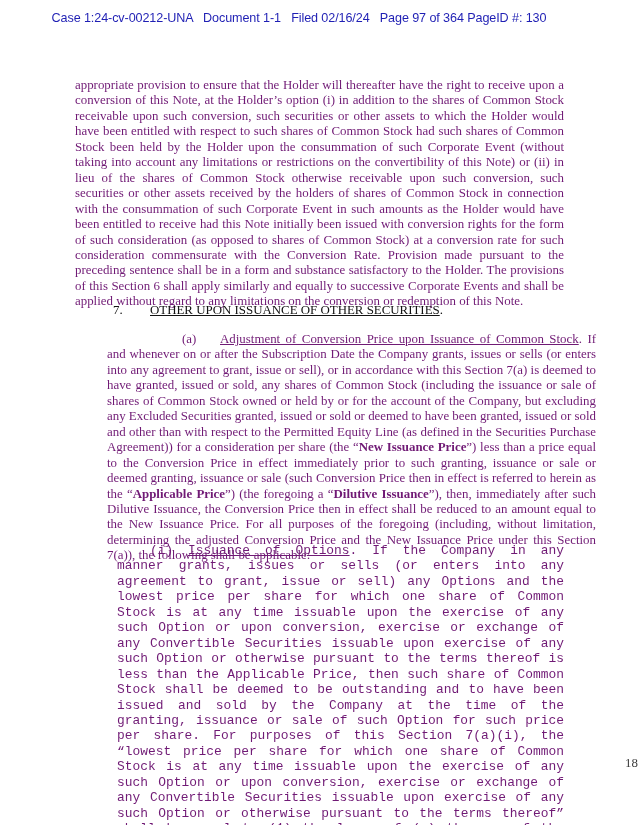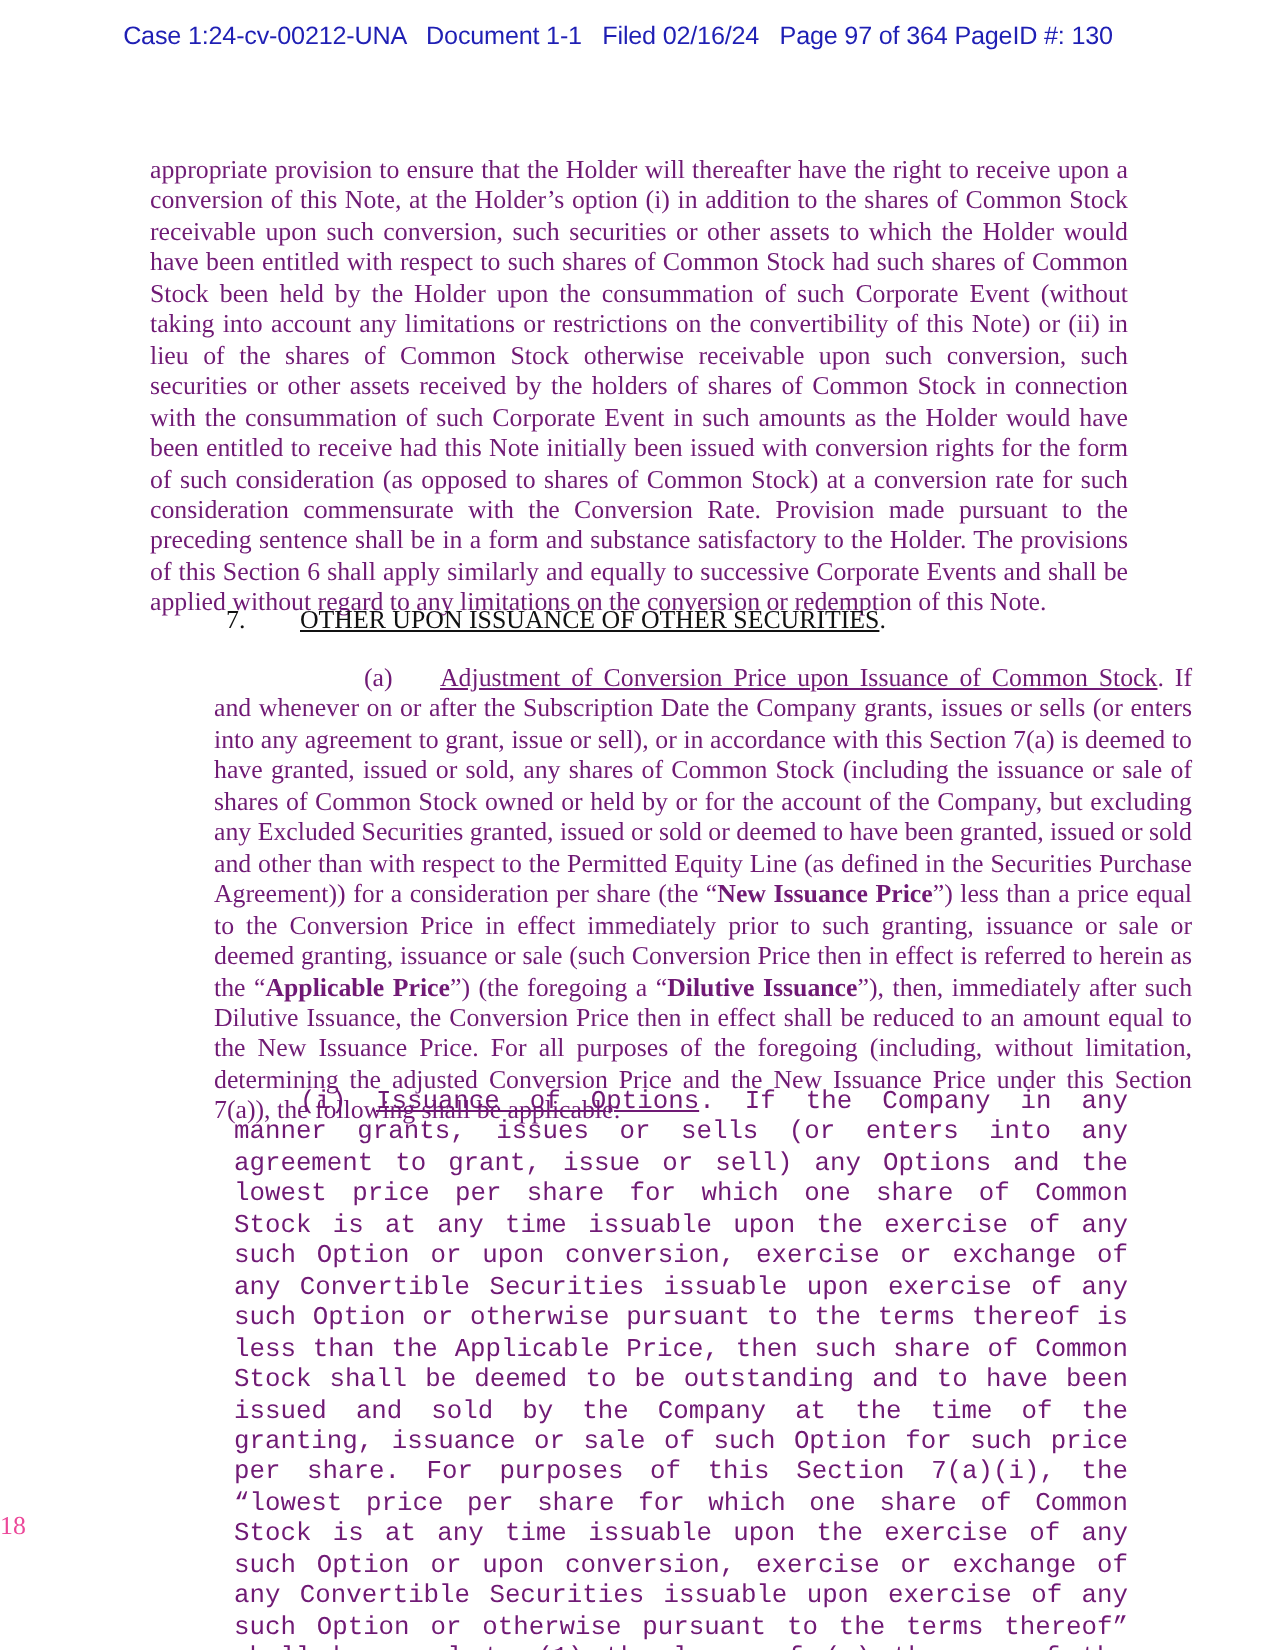--- a/index.html
+++ b/index.html
@@ -1,37 +1,37 @@
 <!DOCTYPE html>
 <html><head>
 <meta charset="utf-8">
 <style>
   html, body { margin:0; padding:0; background:#ffffff; }
   body { width:638px; height:825px; position:relative; overflow:hidden; }
   .stamp {
-    position:absolute; top:11px; left:10px; width:598px; text-align:center;
+    position:absolute; top:11px; left:0; width:598px; text-align:center;
     font-family:"Liberation Sans", sans-serif; font-size:12.6px; color:#1f1fb4;
     white-space:pre; letter-spacing:-0.1px;
   }
   .doc {
     position:absolute; left:75px; width:489px;
     font-family:"Liberation Serif", serif; font-size:12.9px; line-height:15.45px; color:#701a75;
   }
   .p { text-align:justify; margin:0; }
   .p1 { top:78px; }
   .heading { position:absolute; top:303px; left:113px; font-family:"Liberation Serif", serif; font-size:12.9px; color:#111; }
   .heading .num { display:inline-block; width:37px; }
   .heading .title { text-decoration:underline; }
   .pa { top:332px;margin-left:32px; }
   .pa .lead { display:inline-block; width:38px; margin-left:75px; }
   .pi { top:543px; left:117px; width:447px;font-family:Liberation Mono, monospace; }
   .pi .lead { display:inline-block; width:38px; margin-left:33px; }
   u { text-decoration:underline; }
   b { font-weight:bold; }
-  .pagenum { position:absolute; top:756px; left:0; width:638px; text-align:left; font-family:"Liberation Serif", serif; font-size:12.9px; color:#ec4899; }
+  .pagenum { position:absolute; top:756px; left:0; width:638px; text-align:right; font-family:"Liberation Serif", serif; font-size:12.9px; color:#404040; }
 </style>
 </head>
 <body>
 
 <div class="stamp">Case 1:24-cv-00212-UNA   Document 1-1   Filed 02/16/24   Page 97 of 364 PageID #: 130</div>
 
 <p class="doc p p1">appropriate provision to ensure that the Holder will thereafter have the right to receive upon a conversion of this Note, at the Holder’s option (i) in addition to the shares of Common Stock receivable upon such conversion, such securities or other assets to which the Holder would have been entitled with respect to such shares of Common Stock had such shares of Common Stock been held by the Holder upon the consummation of such Corporate Event (without taking into account any limitations or restrictions on the convertibility of this Note) or (ii) in lieu of the shares of Common Stock otherwise receivable upon such conversion, such securities or other assets received by the holders of shares of Common Stock in connection with the consummation of such Corporate Event in such amounts as the Holder would have been entitled to receive had this Note initially been issued with conversion rights for the form of such consideration (as opposed to shares of Common Stock) at a conversion rate for such consideration commensurate with the Conversion Rate.  Provision made pursuant to the preceding sentence shall be in a form and substance satisfactory to the Holder.  The provisions of this Section 6 shall apply similarly and equally to successive Corporate Events and shall be applied without regard to any limitations on the conversion or redemption of this Note.</p>
 
 <div class="heading">
   <span class="num">7.</span><span class="title">OTHER UPON ISSUANCE OF OTHER SECURITIES</span><span>.</span>

